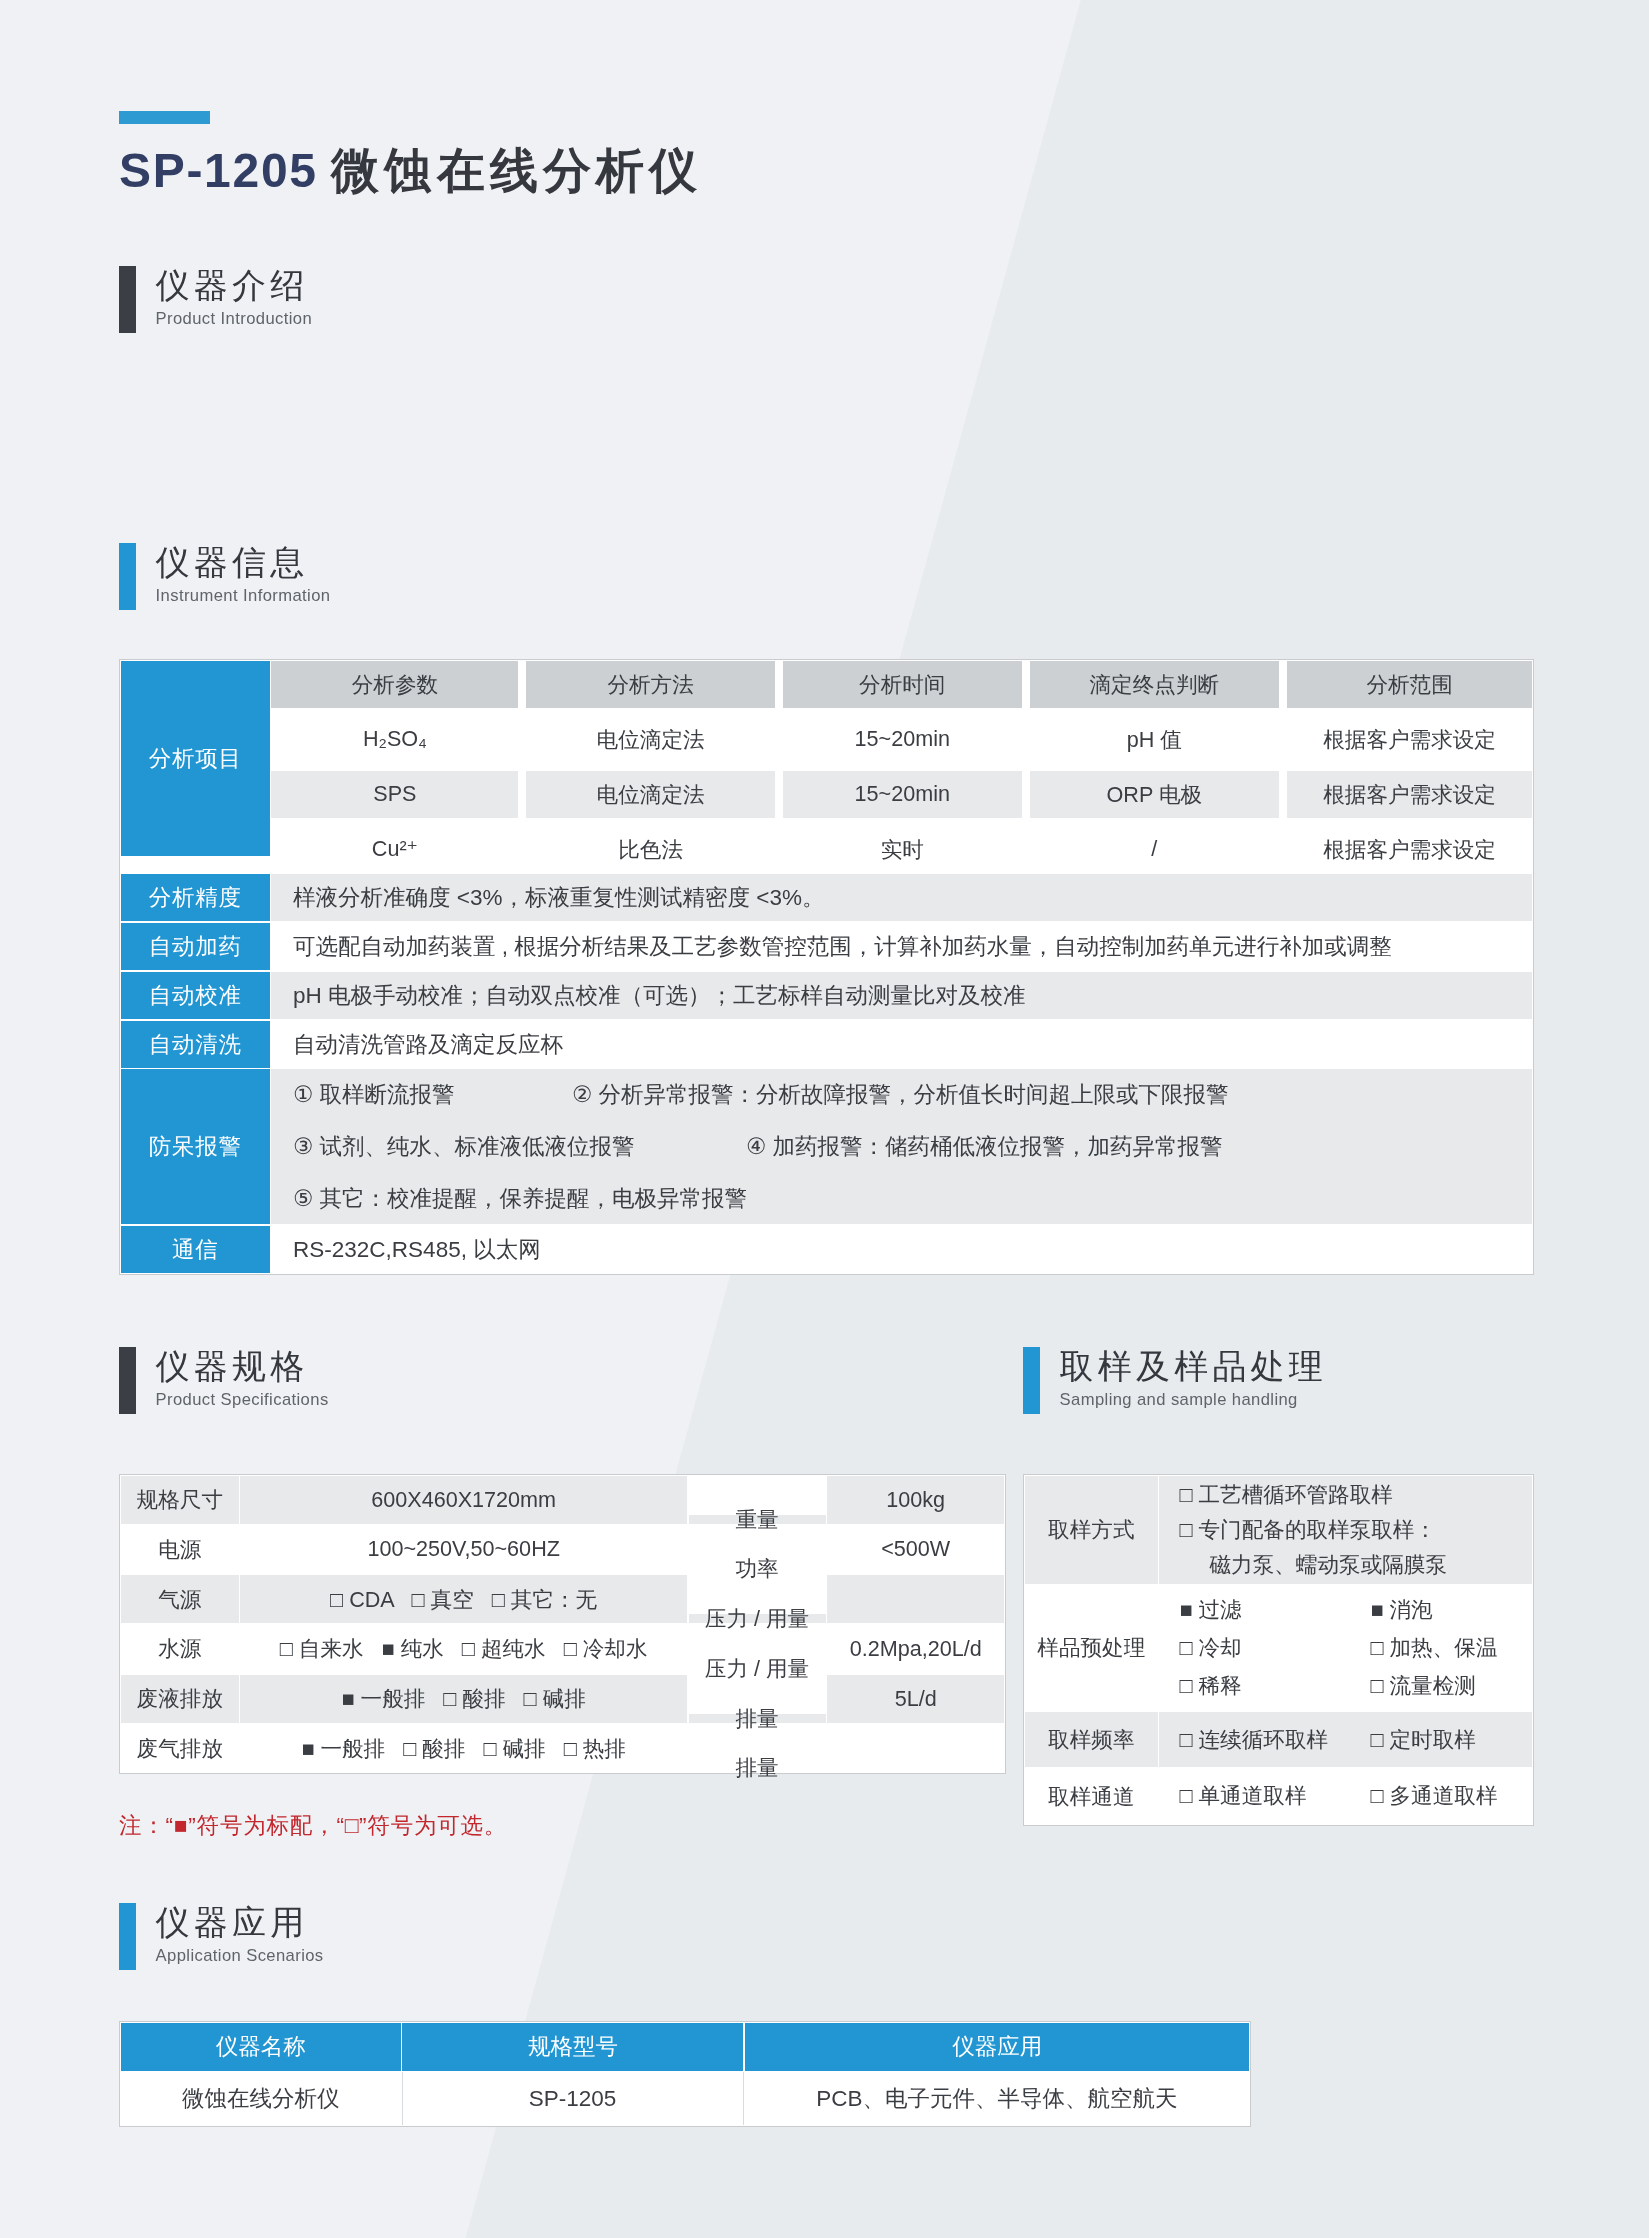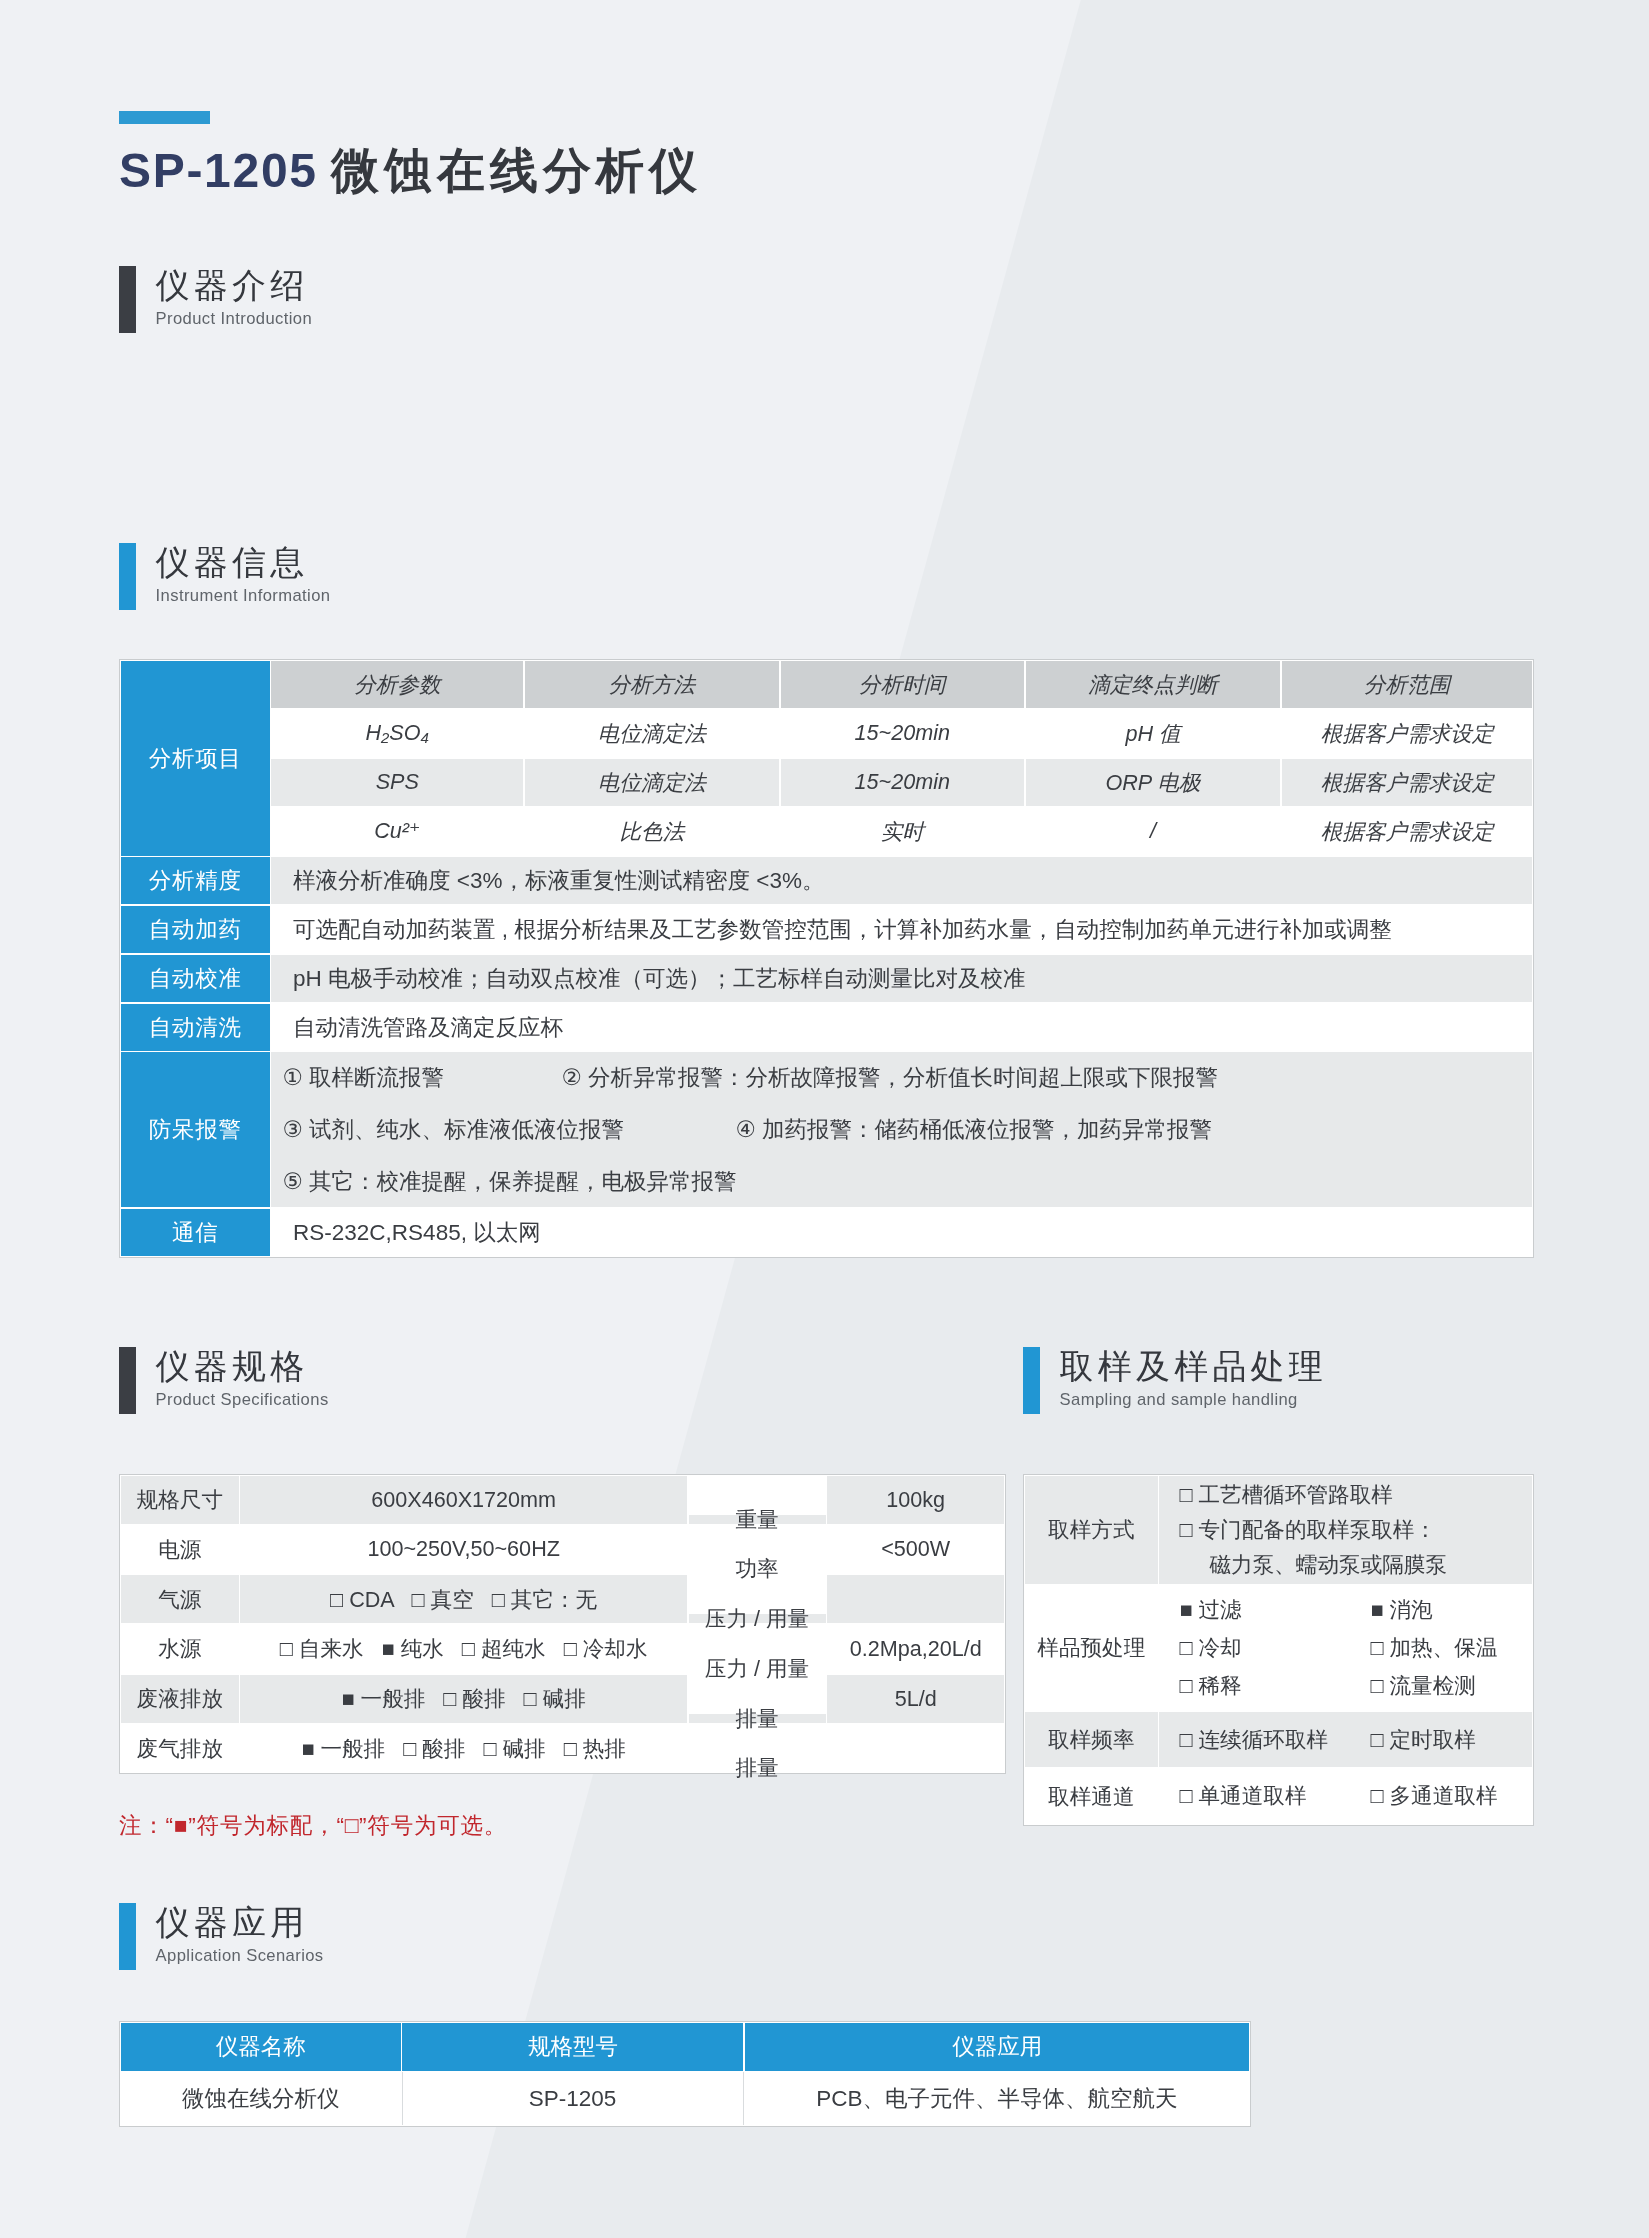--- a/index.html
+++ b/index.html
@@ -22,29 +22,29 @@
   .intro-p{position:absolute;left:119px;top:376px;width:1414px;font-size:25px;line-height:46px;
            text-align:justify;color:#393c41;}
 
   .tbl{background:#fff;border:0.8px solid #c9ccce;padding:0.8px;box-sizing:border-box;}
   .info-table{position:absolute;left:119px;top:659px;width:1415px;}
   .analysis{display:flex;}
   .blue-cell{background:#2196d3;color:#fff;display:flex;align-items:center;justify-content:center;
              font-size:22.5px;letter-spacing:0.8px;}
   .a-label{width:149px;flex-shrink:0;}
   .agrid{flex:1;margin-left:1.7px;display:grid;grid-template-columns:306fr 308fr 296fr 309fr 304fr;
-         grid-auto-rows:47px;gap:2px;background:#fff;font-style:italic;}
+         grid-auto-rows:47px;gap:8px;background:#fff;}
   .agrid div{display:flex;align-items:center;justify-content:center;font-size:21.6px;}
   .hc{background:#cdd0d2;color:#3a3d42;}
   .rw{background:#ffffff;}
   .rg{background:#e7e9ea;}
   .irow{display:flex;margin-top:1.7px;}
   .ilabel{width:149px;flex-shrink:0;}
   .icontent{flex:1;margin-left:1.7px;display:flex;align-items:center;padding-left:21.6px;font-size:22.5px;box-sizing:border-box;}
-  .icontent.col{flex-direction:column;align-items:flex-start;justify-content:center;line-height:52px;padding-left:11px;}
+  .icontent.col{flex-direction:column;align-items:flex-start;justify-content:center;line-height:52px;}
   .h57{height:47px;} .h186{height:155px;}
   .dline{white-space:pre;}
   .dline:nth-child(1) .seg1{display:inline-block;min-width:279px;}
   .dline:nth-child(2) .seg1{display:inline-block;min-width:453px;}
 
   .spec-table{position:absolute;left:119px;top:1474px;width:887px;}
   .srow{display:flex;height:48px;margin-top:1.7px;}
   .srow:first-child{margin-top:0;}
   .sc{display:flex;align-items:center;justify-content:center;font-size:21.6px;margin-left:1.7px;
       box-sizing:border-box;white-space:pre;}

